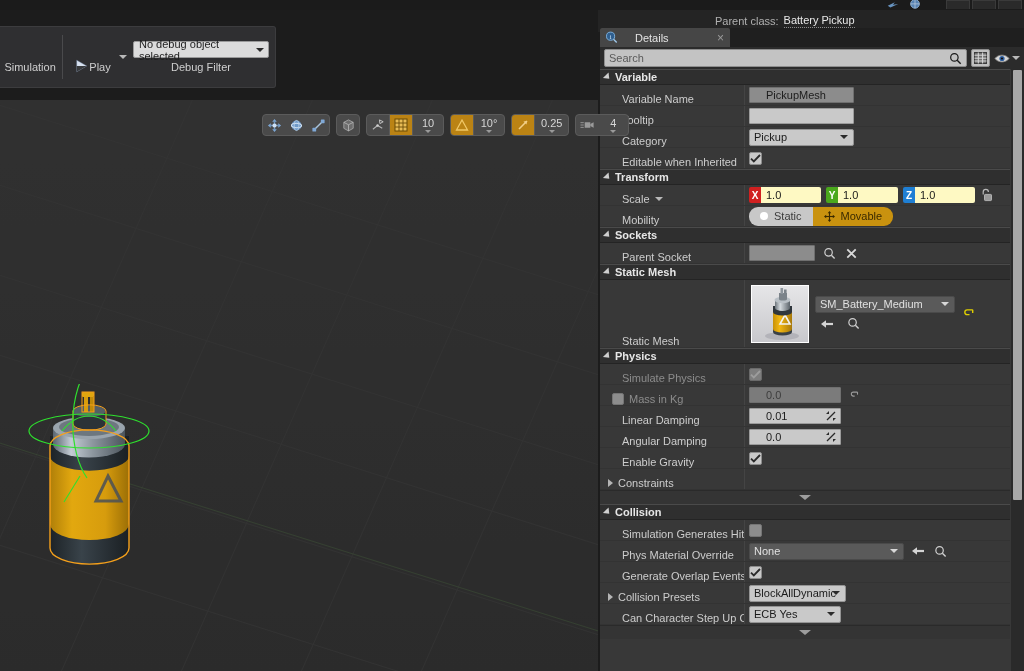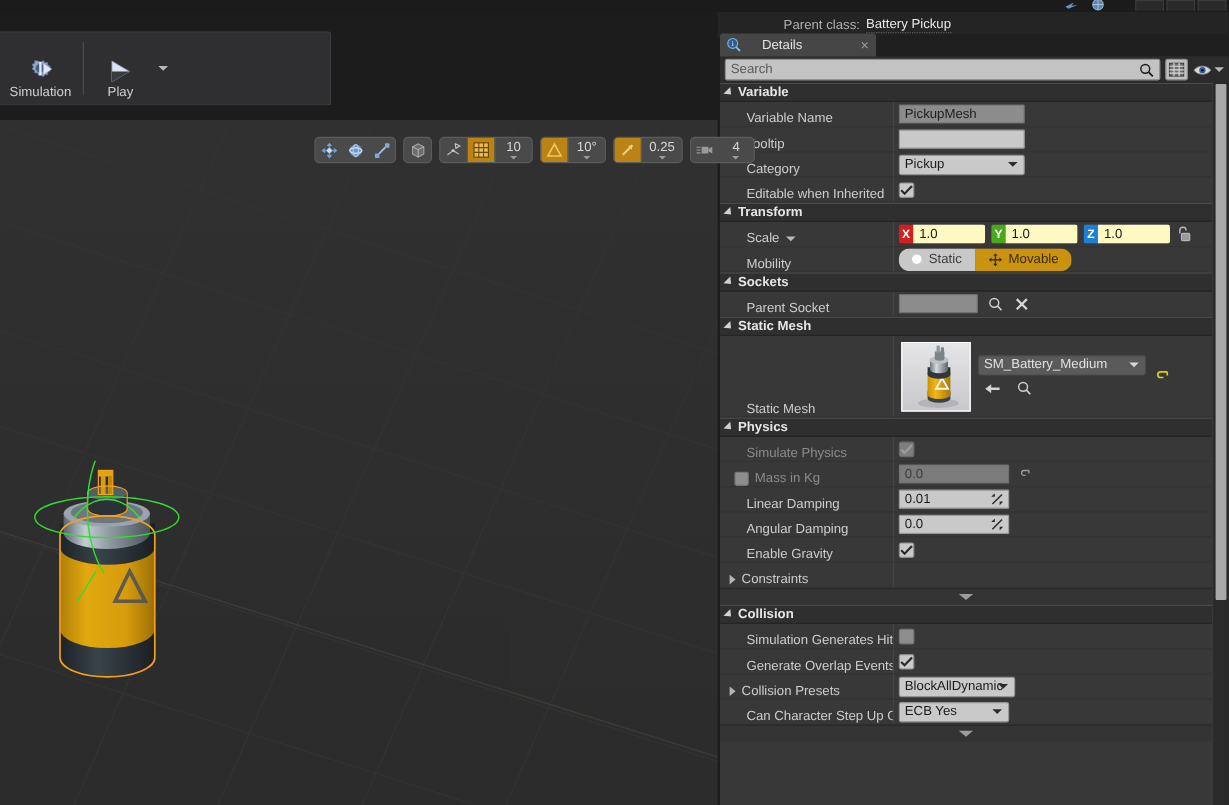--- a/index.html
+++ b/index.html
@@ -24,21 +24,21 @@
   .ts-tab { width: 24px; height: 9px; background: #2a2a2a; border: 1px solid #3a3a3a; border-bottom: none; }
 
   
   .bp-toolbar {
     position: absolute; left: 0; top: 26px; width: 276px; height: 62px;
     background: #2f2f31; border: 1px solid #3c3c3e; border-left: none;
     border-radius: 0 3px 3px 0;
     display: flex; align-items: stretch;
   }
   .tb-btn {
-    display: flex; flex-direction: column; align-items: center; justify-content: center;
+    display: flex; flex-direction: row; align-items: center; justify-content: center;
     padding: 2px 8px 4px; cursor: pointer; min-width: 54px; margin-top: 20px;
   }
   .tb-label { font-size: 11px; color: #cfcfcf; margin-top: 1px; white-space: nowrap; }
   .tb-sep { width: 1px; background: #4a4a4c; margin: 8px 2px; }
   .tb-arrow-btn {
     display: flex; align-items: center; justify-content: center; width: 16px; cursor: pointer;
   }
   .caret-dn { width: 0; height: 0; border-left: 4px solid transparent; border-right: 4px solid transparent; border-top: 4px solid #b9b9b9; }
   .debug-group { display: flex; flex-direction: column; align-items: center; justify-content: center; padding: 0 6px; }
   .debug-combo {
@@ -77,21 +77,21 @@
   }
   .vnum .nm-car { width: 0; height: 0; border-left: 3px solid transparent; border-right: 3px solid transparent;
     border-top: 3px solid #9a9a9a; margin-top: 1px; }
   .vsplit { width: 1px; height: 20px; background: #5b5b5b; }
 
   
   .pc-bar {
     position: absolute; left: 598px; top: 10px; width: 426px; height: 22px;
     background: #242424; display: flex; align-items: center;
   }
-  .pc-label { font-size: 11px; color: #b0b0b0; margin-left: 55px; }
+  .pc-label { font-size: 11px; color: #b0b0b0; margin-left: 117px; }
   .pc-value {
     font-size: 11px; color: #e8e8e8; margin-left: 5px;
     border-bottom: 1px dotted #8a8a8a; cursor: pointer; padding-bottom: 1px;
   }
   .help-search {
     position: absolute; right: 3px; top: 3px; width: 202px; height: 17px;
     background: #9f9f9f; border: 1px solid #7c7c7c; border-radius: 2px;
     display: flex; align-items: center; padding: 0 3px; cursor: text;
   }
   .help-search span { color: #4e4e4e; font-size: 11px; flex: 1; }
@@ -153,21 +153,21 @@
   }
   .pname.dim { color: #8c8c8c; }
   .pname.ind { padding-left: 8px; }
   .pval { flex: 1; display: flex; align-items: center; gap: 6px; padding-left: 4px;
     border-left: 1px solid #444; min-height: 20px; }
   .tri-right { width: 0; height: 0;
     border-left: 5px solid #b5b5b5; border-top: 4px solid transparent; border-bottom: 4px solid transparent; }
 
   .txtfield {
     height: 16px; background: #8c8c8c; border: 1px solid #6f6f6f; border-radius: 1px;
-    color: #1c1c1c; font-size: 11px; padding: 0 4px; display: flex; align-items: center;
+    color: #1c1c1c; font-size: 11px; padding: 0 16px; display: flex; align-items: center;
     cursor: text;
   }
   .txtfield.light { background: #c9c9c9; border-color: #9b9b9b; }
   .txtfield.dis { background: #7b7b7b; color: #3d3d3d; }
 
   .combo {
     height: 17px; background: #c9c9c9; border: 1px solid #949494; border-radius: 2px;
     color: #1a1a1a; font-size: 11px; padding: 0 18px 0 4px;
     display: flex; align-items: center; position: relative; cursor: pointer;
   }
@@ -262,20 +262,27 @@
         <path d="M9 3 L33 17 L9 31 Z" fill="#d8e2f0" stroke="#7d8fae" stroke-width="1"></path>
         <path d="M9 17 L33 17 L9 31 Z" fill="#1d1d1d" opacity="0.85"></path>
       </svg>
       <span class="tb-label">Play</span>
     </div>
 
     <div class="tb-arrow-btn">
       <div class="caret-dn"></div>
     </div>
 
+    <div class="debug-group">
+      <div class="debug-combo">
+        <span>No debug object selected</span>
+        <span class="cb-ar"></span>
+      </div>
+      <span class="debug-filter-lbl">Debug Filter</span>
+    </div>
   </div>
 
   <div class="viewport">
     <svg class="vp-grid" width="598" height="571" viewBox="0 0 598 571">
       <defs>
         <linearGradient id="vpg" x1="0" y1="0" x2="0" y2="1">
           <stop offset="0%" stop-color="#333333"></stop>
           <stop offset="100%" stop-color="#2a2a2a"></stop>
         </linearGradient>
       </defs>
@@ -796,20 +803,41 @@
           <span class="cat-title">Collision</span>
         </div>
 
         <div class="prow">
           <div class="pname">Simulation Generates Hit Ev</div>
           <div class="pval">
             <div class="chk empty"></div>
           </div>
         </div>
 
+        <div class="prow">
+          <div class="pname">Phys Material Override</div>
+          <div class="pval">
+            <div class="combo dark" style="width:155px">
+              <span>None</span>
+              <span class="car"></span>
+            </div>
+            <div class="icobtn">
+              <svg width="14" height="12" viewBox="0 0 14 12">
+                <path d="M13 6 H4" stroke="#d4d4d4" stroke-width="2.2"></path>
+                <path d="M1 6 L6 2.2 V9.8 Z" fill="#d4d4d4"></path>
+              </svg>
+            </div>
+            <div class="icobtn">
+              <svg width="13" height="13" viewBox="0 0 14 14">
+                <circle cx="6" cy="5.8" r="4" fill="none" stroke="#d0d0d0" stroke-width="1.3"></circle>
+                <line x1="9" y1="8.8" x2="12.5" y2="12.4" stroke="#d0d0d0" stroke-width="1.5"></line>
+              </svg>
+            </div>
+          </div>
+        </div>
 
         <div class="prow">
           <div class="pname">Generate Overlap Events</div>
           <div class="pval">
             <div class="chk">
               <svg width="11" height="9" viewBox="0 0 11 9">
                 <path d="M1 4.6 L3.8 7.4 L10 1" fill="none" stroke="#2a2a2a" stroke-width="1.8"></path>
               </svg>
             </div>
           </div>

